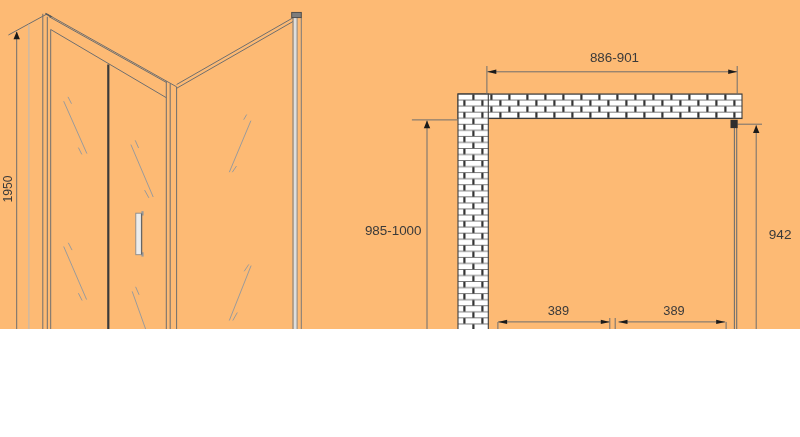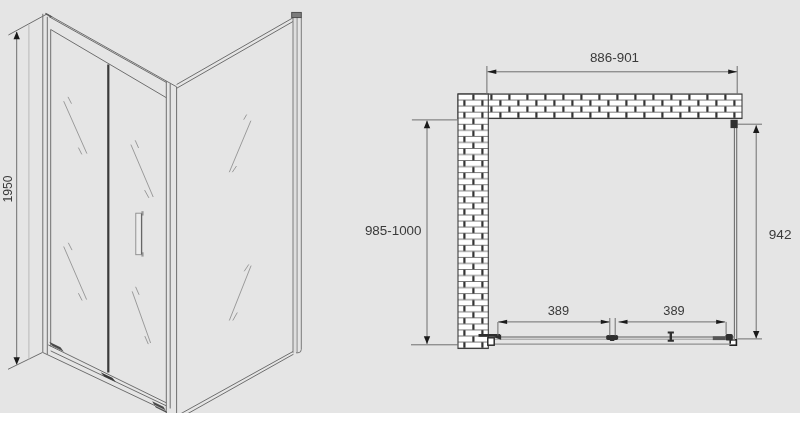--- a/index.html
+++ b/index.html
@@ -1,16 +1,16 @@
 <!DOCTYPE html>
 <html><head>
 <meta charset="utf-8">
 <style>
   html,body{margin:0;padding:0;background:#ffffff;}
-  .page{position:relative;width:800px;height:413px;background:#e5e5e5;overflow:hidden;}
+  .page{position:relative;width:800px;height:329px;background:#fdba74;overflow:hidden;}
   svg{position:absolute;top:0;left:0;}
   text{font-family:"Liberation Sans", sans-serif;fill:#3a3a3a;}
 </style>
 </head>
 <body>
 <div class="page">
 <svg width="800" height="437" viewBox="0 0 800 437">
 <defs>
 
   <pattern id="brick" x="458" y="94" width="18" height="12.1" patternUnits="userSpaceOnUse">

